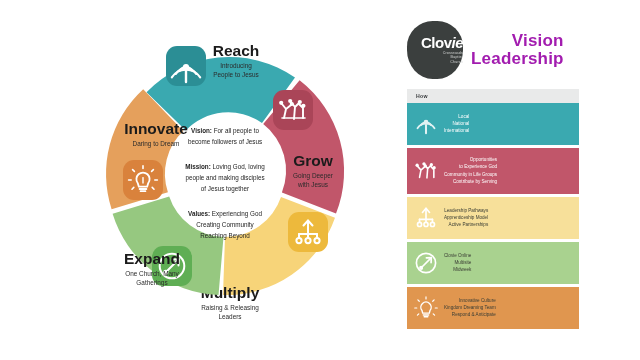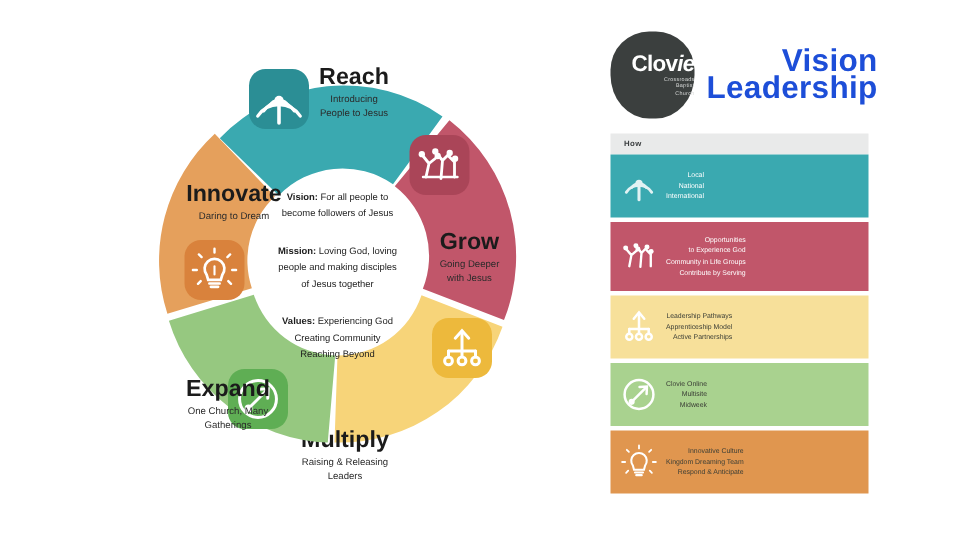--- a/index.html
+++ b/index.html
@@ -53,21 +53,21 @@
     font-family:"Liberation Sans",sans-serif;
     font-style:normal;
   }
   #logo-word .tail{font-style:italic;}
   #logo-sub{
     margin-top:1px;color:#d8dad9;
     font-size:3.6px;line-height:4.4px;letter-spacing:.2px;
     font-family:"Liberation Sans",sans-serif;
   }
   #panel-title{
-    font-size:21px;line-height:18px;font-weight:bold;color:#1d4ed8;
+    font-size:17px;line-height:18px;font-weight:bold;color:#a21caf;
     letter-spacing:.2px;
   }
 
   #how-table{margin-top:7px;width:172px;}
   #how-header{
     background:#e9eaea;height:14px;display:flex;align-items:center;
     padding-left:9px;box-sizing:border-box;
   }
   #how-header span{font-size:5.2px;font-weight:bold;color:#3a3d3f;letter-spacing:.3px;}
 

